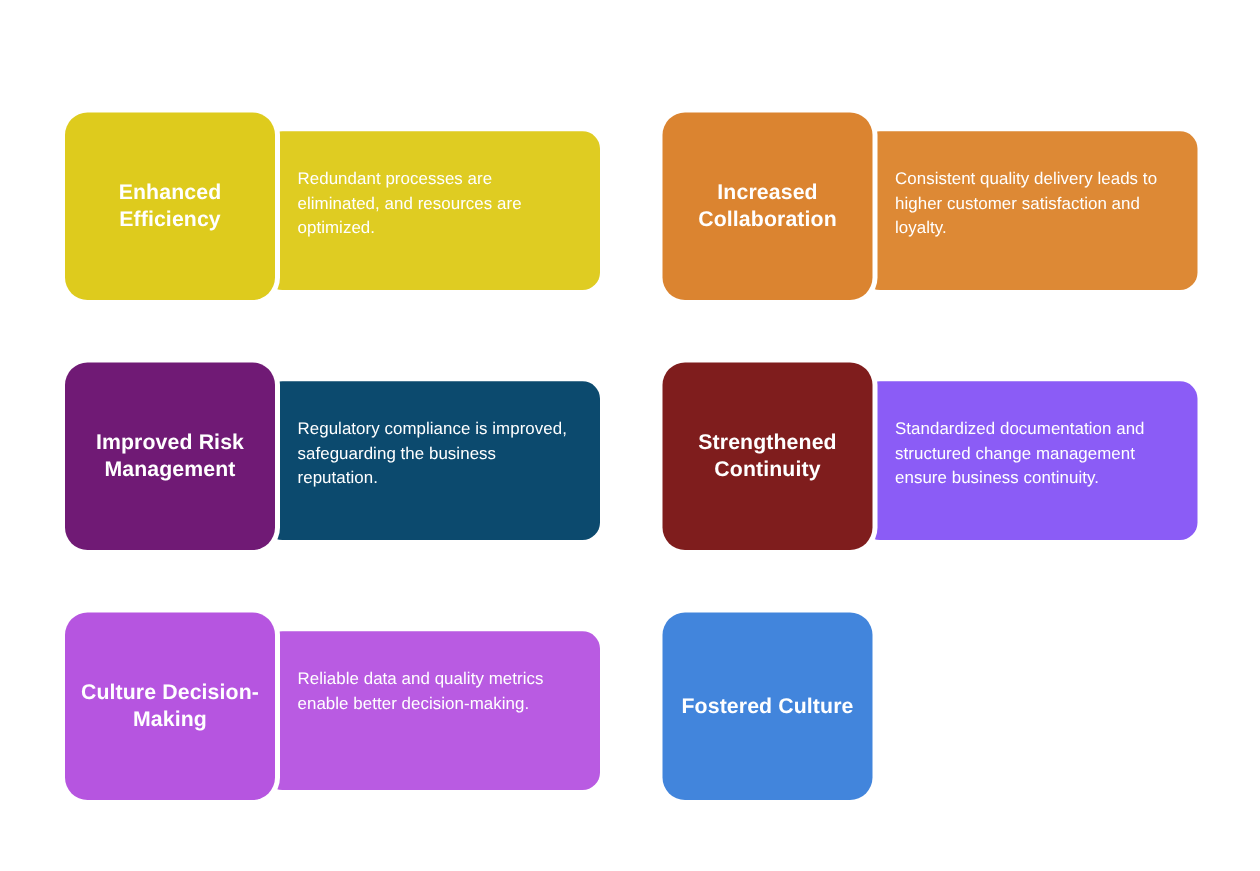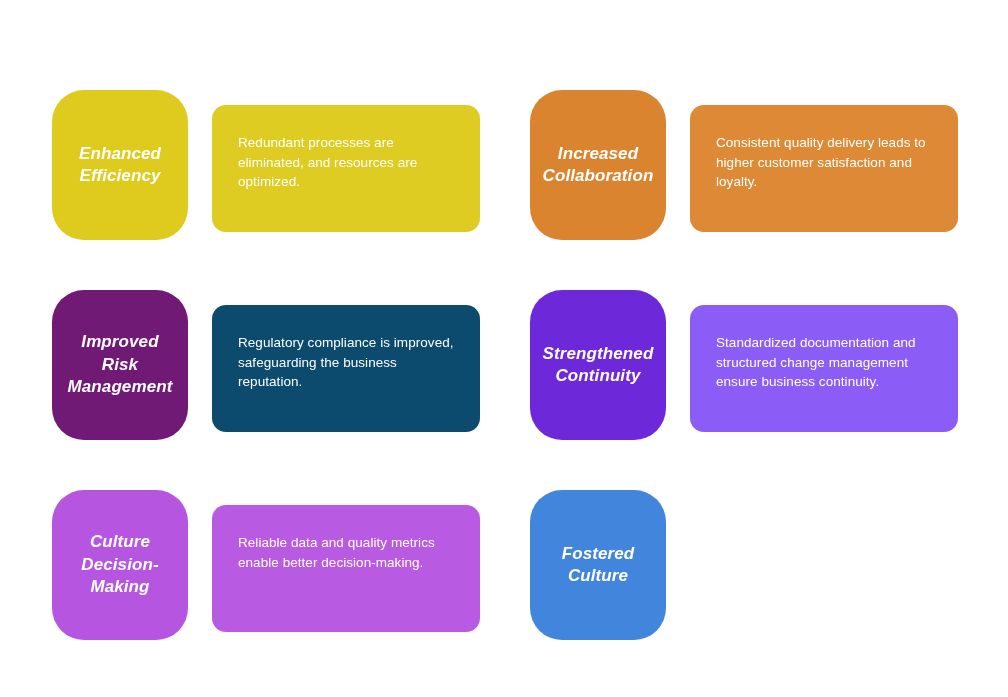--- a/index.html
+++ b/index.html
@@ -54,32 +54,31 @@
     box-sizing: border-box;
     padding: 28px 20px 20px 26px;
     z-index: 1;
   }
 
   
   .card-label {
     position: absolute;
     left: 0;
     top: 0;
-    width: 136px;
+    width: 168px;
     height: 150px;
-    border-radius: 32px;
+    border-radius: 18px;
     box-sizing: border-box;
     display: flex;
     align-items: center;
     justify-content: center;
     text-align: center;
     padding: 8px 10px;
     z-index: 2;
     box-shadow: 0 0 0 4px #ffffff;
-    font-style: italic;
   }
 
   .card-label-text {
     color: #ffffff;
     font-size: 17px;
     font-weight: bold;
     line-height: 1.32;
     letter-spacing: 0.1px;
   }
 
@@ -121,21 +120,21 @@
       </div>
       <div class="card-label" style="background: #701a75;">
         <div class="card-label-text">Improved Risk Management</div>
       </div>
     </div>
 
     <div class="card col-1 row-1">
       <div class="card-desc" style="background: #8b5cf6;">
         <div class="card-desc-text">Standardized documentation and structured change management ensure business continuity.</div>
       </div>
-      <div class="card-label" style="background: #6d28d9;">
+      <div class="card-label" style="background: #7f1d1d;">
         <div class="card-label-text">Strengthened Continuity</div>
       </div>
     </div>
 
     <div class="card col-0 row-2">
       <div class="card-desc" style="background: rgb(185, 91, 226);">
         <div class="card-desc-text">Reliable data and quality metrics enable better decision-making.</div>
       </div>
       <div class="card-label" style="background: rgb(182, 85, 224);">
         <div class="card-label-text">Culture Decision-Making</div>

